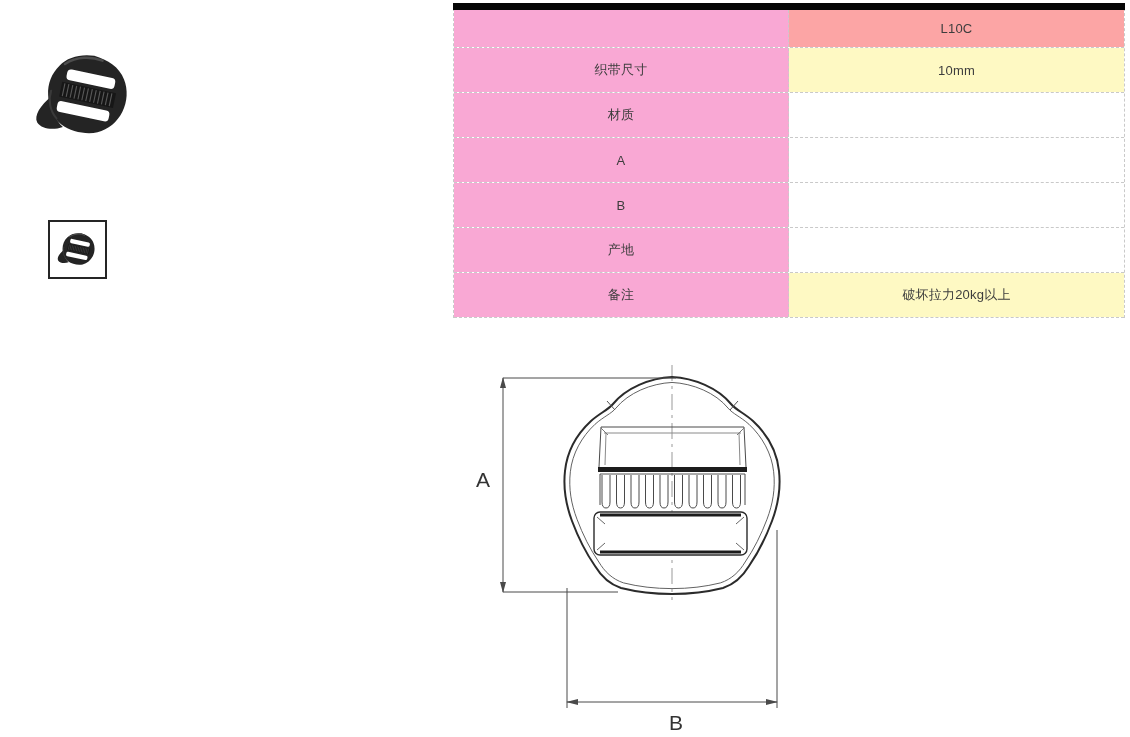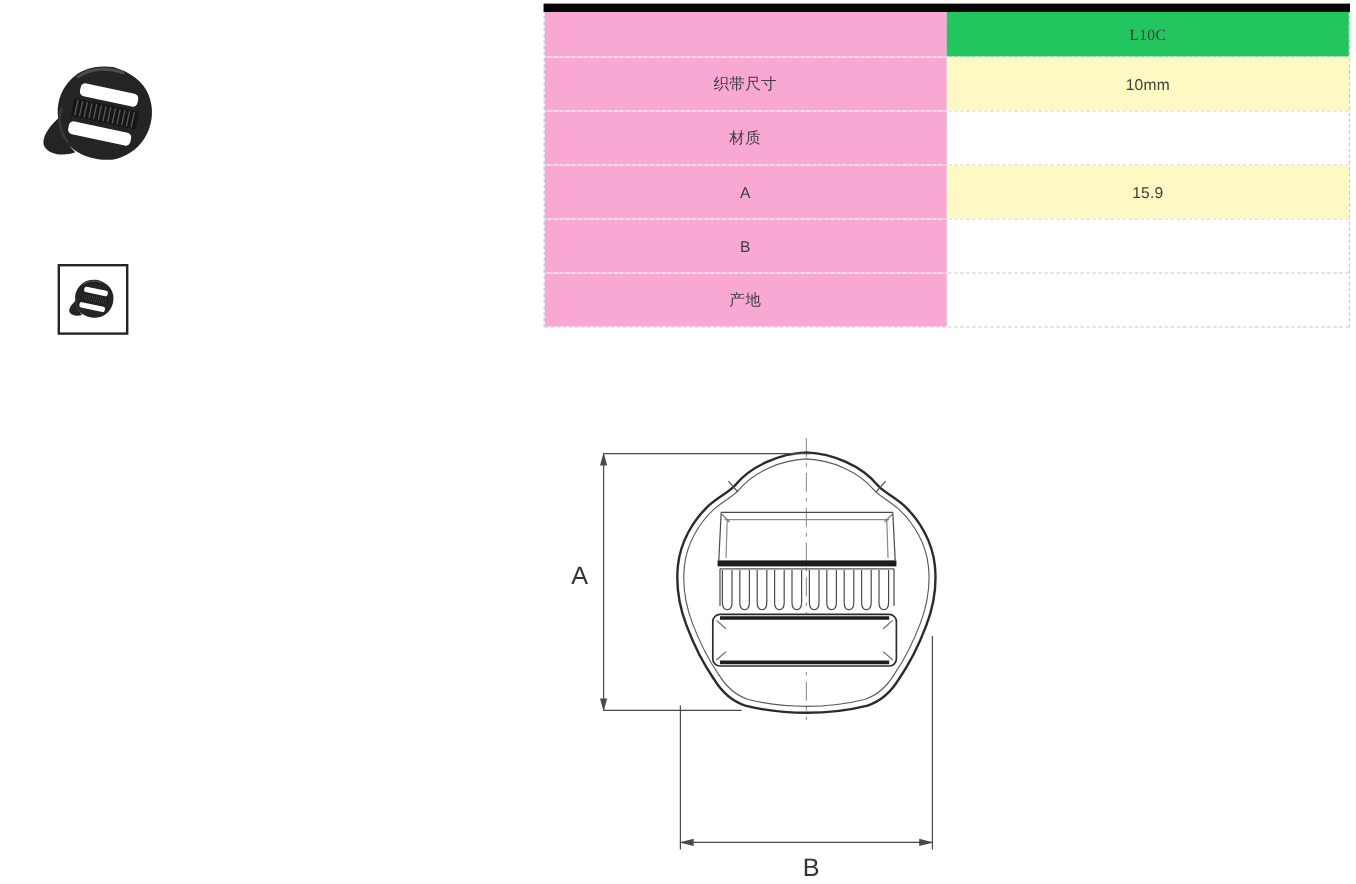--- a/index.html
+++ b/index.html
@@ -37,21 +37,21 @@
   .top-bar { height:7px; background:#060606; margin:0 -1px; }
   .row { display:flex; height:45px; border-bottom:1px dashed #c9c9c9; }
   .row.header-row { height:38px; }
   .cell {
     width:50%;
     display:flex; align-items:center; justify-content:center;
     font-size:13px; color:#3d3d3d; letter-spacing:0.2px;
   }
   .cell.label { background:#f9a8d4; border-right:1px dashed #c9c9c9; }
   .cell.value { background:#fef9c3; }
-  .header-row .cell.value { background:#22c55e;font-family:Liberation Serif, serif; }
+  .header-row .cell.value { background:#fca5a5; }
 
   
   .drawing {
     position:absolute; left:440px; top:350px;
     width:360px; height:387px;
   }
   .dim-label {
     font-family:"Liberation Sans","DejaVu Sans",sans-serif;
     font-size:21px; fill:#333333;
   }
@@ -121,27 +121,30 @@
 
   <div class="row">
     <div class="cell label">织带尺寸</div>
     <div class="cell value">10mm</div>
   </div>
   <div class="row">
     <div class="cell label">材质</div>
   </div>
   <div class="row">
     <div class="cell label">A</div>
-    <div class="cell value">15.9</div>
   </div>
   <div class="row">
     <div class="cell label">B</div>
   </div>
   <div class="row">
     <div class="cell label">产地</div>
+  </div>
+  <div class="row">
+    <div class="cell label">备注</div>
+    <div class="cell value">破坏拉力20kg以上</div>
   </div>
 </div>
 
 <svg class="drawing" viewBox="440 350 360 387" role="img">
 
   <line x1="672" y1="365" x2="672" y2="600" stroke="#999999" stroke-width="1" stroke-dasharray="16 5 3 5"></line>
 
   <path d="M 672,377
            C 650,378 626,388 613,404
            C 608,410 600,413 591,421

